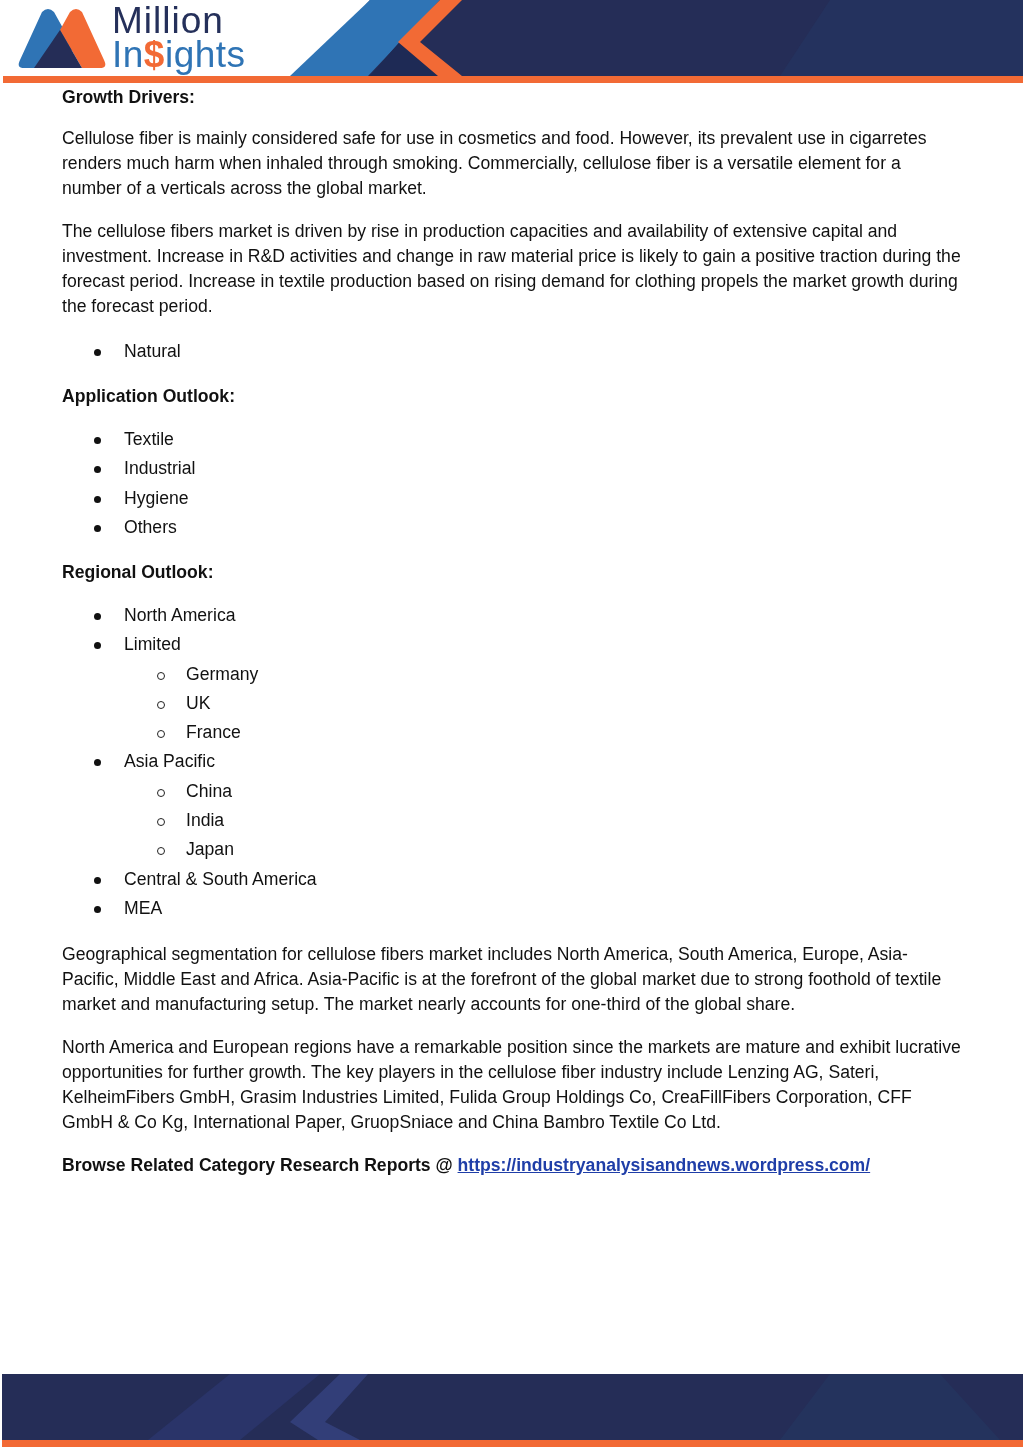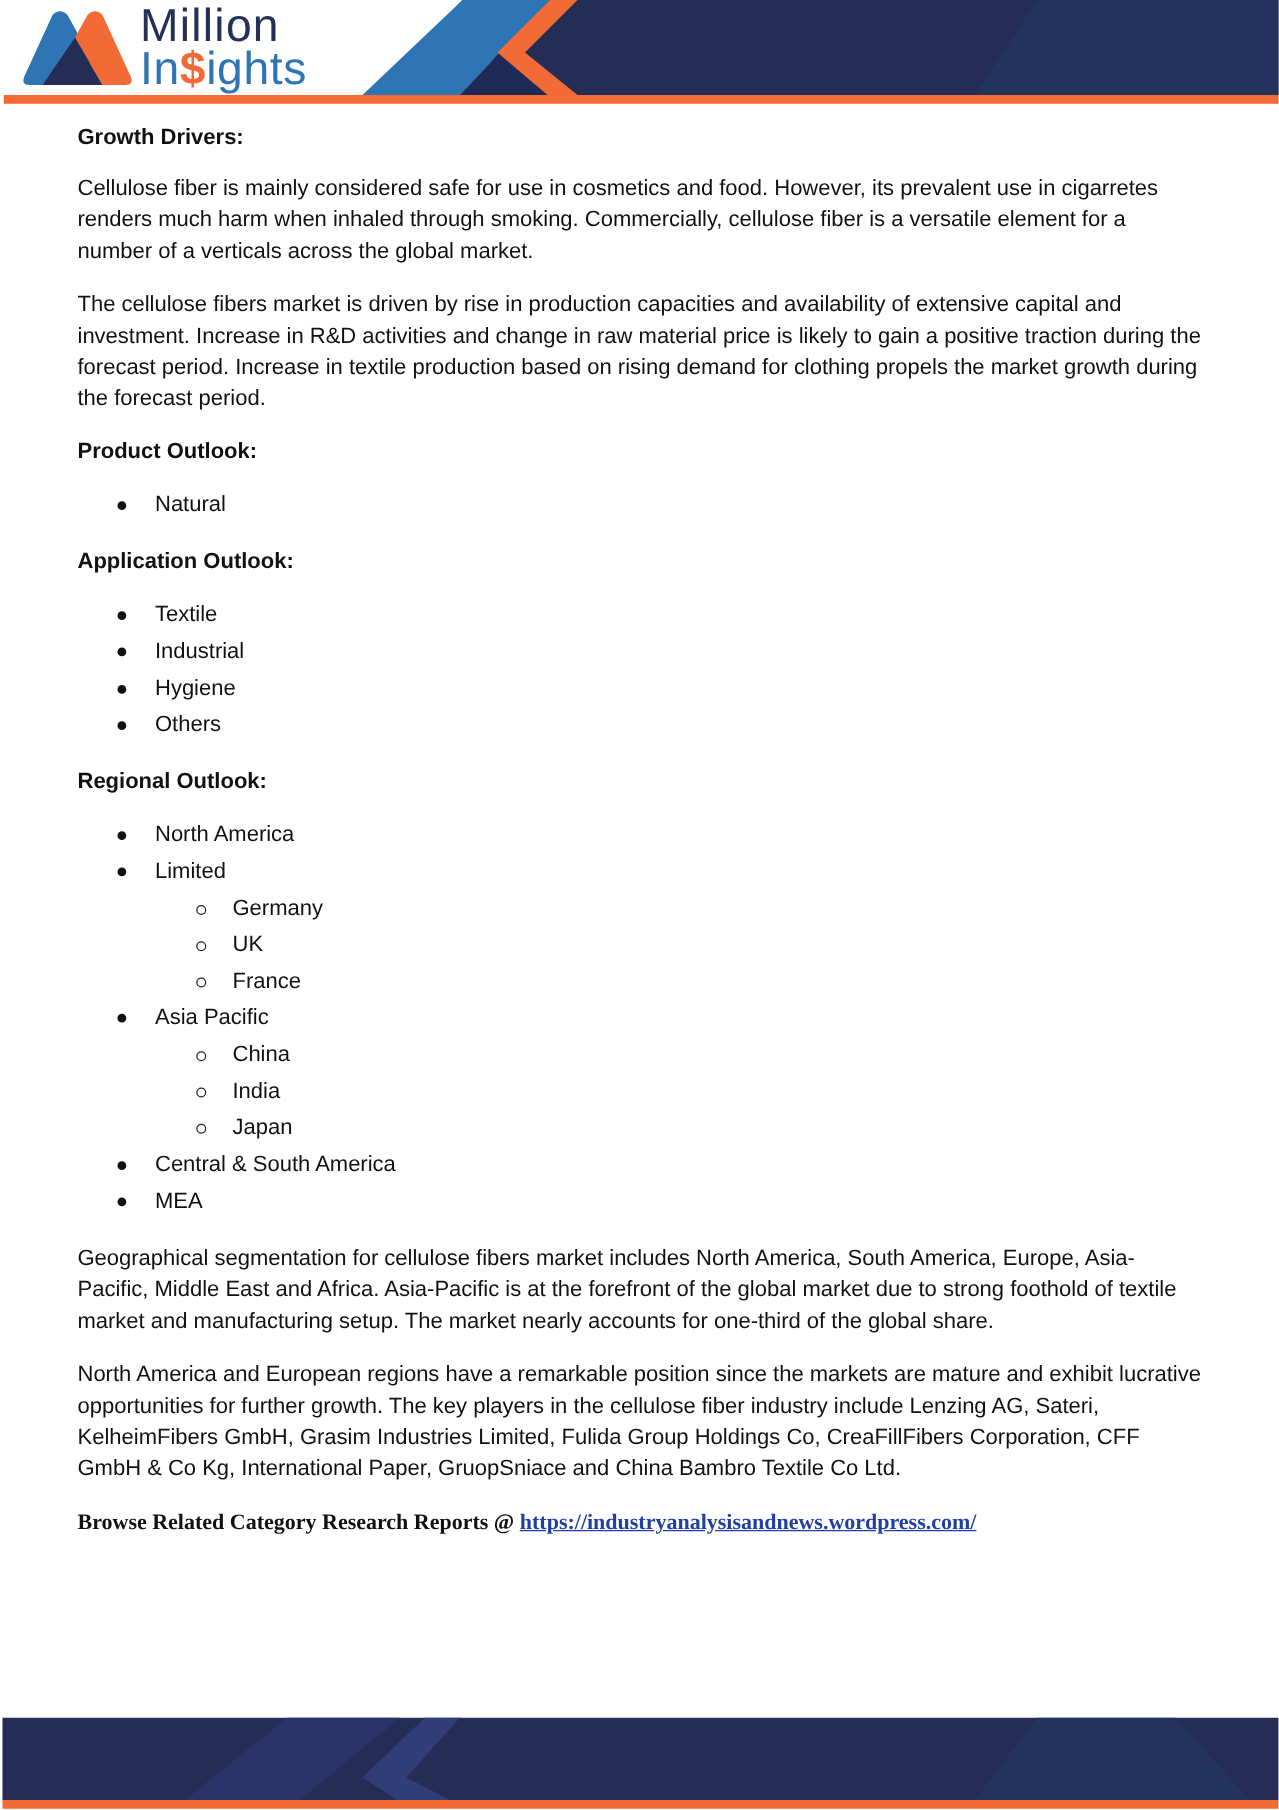--- a/index.html
+++ b/index.html
@@ -4,30 +4,30 @@
 <style>
   html, body { margin: 0; padding: 0; background: #ffffff; }
   body { width: 1023px; height: 1448px; position: relative; overflow: hidden;
          font-family: "Liberation Sans", "DejaVu Sans", sans-serif; color: #111; }
   .header { position: absolute; left: 0; top: 0; width: 934px; height: 84px; text-decoration: underline; }
   .header svg { position: absolute; left: 0; top: 0; }
   .logo-text { position: absolute; left: 112px; top: 2px; line-height: 1; }
   .logo-line1 { display: block; font-size: 37px; color: #25305a; letter-spacing: 1px; font-weight: normal; }
   .logo-line2 { display: block; font-size: 37px; color: #2f74b5; letter-spacing: 0.5px; margin-top: -3px; }
   .logo-dollar { color: #f26a35; font-weight: bold; }
-  .content { position: absolute; left: 62px; top: 84px; width: 900px; font-size: 17.6px; line-height: 25px; margin-top: 12px; }
+  .content { position: absolute; left: 62px; top: 84px; width: 900px; font-size: 17.6px; line-height: 25px; }
   h2 { font-size: 17.6px; font-weight: bold; margin: 2px 0 18px 0; line-height: 22px; }
   p { margin: 0 0 18px 0; }
   ul.l1 { list-style: none; margin: 0 0 18px 0; padding: 0; }
   ul.l1 > li { position: relative; padding-left: 62px; line-height: 29.5px; }
   ul.l1 > li::before { content: ""; position: absolute; left: 32px; top: 12px; width: 7px; height: 7px; border-radius: 50%; background: #111; }
   ul.l2 { list-style: none; margin: 0; padding: 0; }
   ul.l2 > li { position: relative; padding-left: 62px; line-height: 29.3px; }
   ul.l2 > li::before { content: ""; position: absolute; left: 33px; top: 12px; width: 6px; height: 6px; border-radius: 50%; border: 1.3px solid #222; }
-  .link-line { font-weight: bold; margin-top: 0; font-family: Liberation Serif, serif; }
+  .link-line { font-weight: bold; margin-top: 0; }
   .link-line a { color: #1f3ea8; text-decoration: underline; }
   .footer { position: absolute; left: 0; top: 1374px; width: 1023px; height: 74px; }
 </style>
 </head>
 <body>
 
 <div class="header">
   <svg width="1023" height="84" viewBox="0 0 1023 84">
 
     <polygon points="370,0 1023,0 1023,76 300,76" fill="#252d57"></polygon>
@@ -53,21 +53,20 @@
 
 <div class="content">
 
   <section>
     <h2>Growth Drivers:</h2>
     <p>Cellulose fiber is mainly considered safe for use in cosmetics and food. However, its prevalent use in cigarretes renders much harm when inhaled through smoking. Commercially, cellulose fiber is a versatile element for a number of a verticals across the global market.</p>
     <p>The cellulose fibers market is driven by rise in production capacities and availability of extensive capital and investment. Increase in R&amp;D activities and change in raw material price is likely to gain a positive traction during the forecast period. Increase in textile production based on rising demand for clothing propels the market growth during the forecast period.</p>
   </section>
 
   <section>
-    <h2>Product Outlook:</h2>
     <ul class="l1">
       <li>Natural</li>
     </ul>
   </section>
 
   <section>
     <h2>Application Outlook:</h2>
     <ul class="l1">
       <li>Textile</li>
       <li>Industrial</li>

